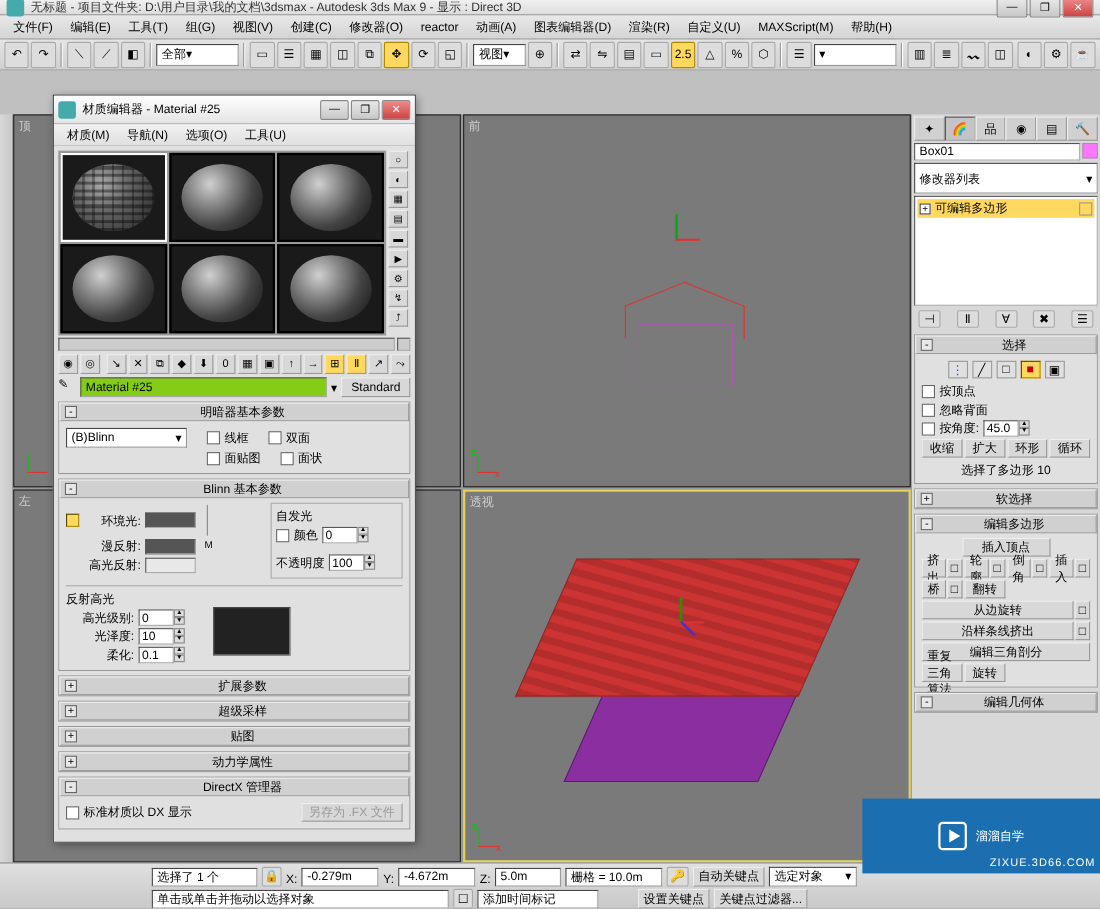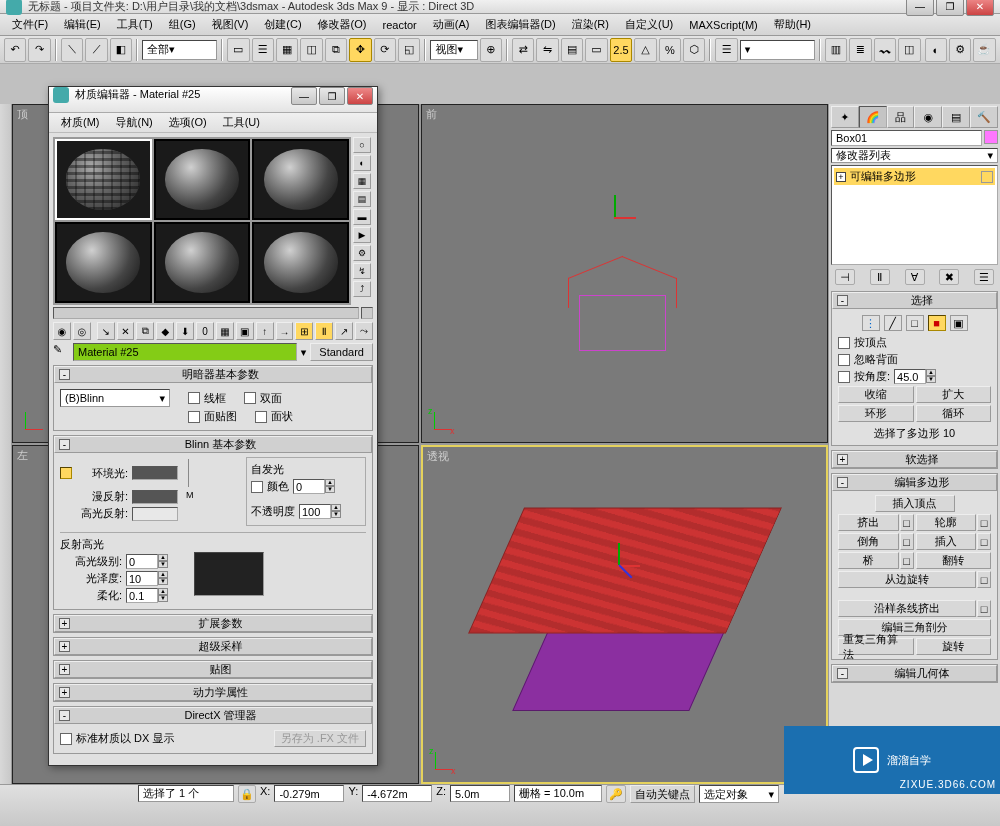--- a/index.html
+++ b/index.html
@@ -28,26 +28,26 @@
 .main { position:absolute; top:104px; left:0; right:0; bottom:42px; display:flex; }
 .left-bar { width:12px; background:linear-gradient(90deg,#d8d8d8,#c8c8c8); border-right:1px solid #999; }
 .viewports { flex:1; position:relative; background:#989898; display:grid; grid-template: 1fr 1fr / 1fr 1fr; gap:2px; padding:0; }
 .viewport { background:#7a7a7a; border:1px solid #222; position:relative; }
 .viewport.active { border:2px solid #e5d25c; }
 .vp-label { position:absolute; top:2px; left:4px; color:#ccc; font-size:11px; }
 .right-panel { width:172px; background:#d8d8d8; border-left:1px solid #999; display:flex; flex-direction:column; padding:2px; gap:2px; overflow:hidden; }
 
 
 .statusbar { position:absolute; bottom:0; left:0; right:0; height:42px; background:linear-gradient(#e0e0e0,#c8c8c8); border-top:1px solid #999; display:flex; flex-direction:column; }
-.statusrow { display:flex; align-items:flex-start; height:21px; padding:0 4px; gap:4px; font-size:11px; }
+.statusrow { display:flex; align-items:flex-end; height:21px; padding:0 4px; gap:4px; font-size:11px; }
 .statusbox { background:#fff; border:1px inset #999; padding:1px 4px; height:17px; display:flex; align-items:center; }
 
 
 .matdlg { position:absolute; left:48px; top:86px; width:330px; height:680px; background:#f0f0f0; border:1px solid #333; box-shadow:2px 2px 8px rgba(0,0,0,.4); z-index:10; display:flex; flex-direction:column; }
-.matdlg .dlg-title { height:26px; background:linear-gradient(#fff,#e4e4e4); display:flex; padding:0 4px; border-bottom:1px solid #aaa; }
+.matdlg .dlg-title { height:26px; background:linear-gradient(#fff,#e4e4e4); display:flex; align-items:center; padding:0 4px; border-bottom:1px solid #aaa; }
 .matdlg .dlg-title .icon { width:16px; height:16px; background:#4aa; border-radius:3px; margin-right:6px; }
 .matdlg .dlg-title span { flex:1; }
 .dlgbtns { display:flex; gap:2px; }
 .dlgbtn { width:26px; height:18px; background:linear-gradient(#e8e8e8,#c8c8c8); border:1px solid #888; border-radius:2px; display:flex; align-items:center; justify-content:center; font-size:10px;}
 .dlgbtn.close { background:linear-gradient(#e88,#c44); color:#fff; }
 .matdlg .dlg-menu { height:20px; background:linear-gradient(#f0f0f0,#e0e0e0); display:flex; align-items:center; padding:0 4px; border-bottom:1px solid #bbb; }
 .matdlg .dlg-menu span { padding:2px 8px; }
 
 .mat-body { flex:1; background:#e0e0e0; padding:4px; overflow:hidden; display:flex; flex-direction:column; gap:2px; }
 .mat-slots-wrap { display:flex; gap:2px; }
@@ -89,21 +89,21 @@
 .pinkbox { width:14px; height:14px; background:#f7f; border:1px solid #999; }
 .mod-list { background:#fff; border:1px inset #aaa; height:100px; padding:2px; }
 .mod-item { background:#ffd860; padding:1px 2px; display:flex; align-items:center; gap:4px;}
 .mod-item .plus { width:10px; height:10px; border:1px solid #444; background:#fff; display:flex; align-items:center; justify-content:center; font-size:9px;}
 .btn { background:#d8d8d8; border:1px outset #eee; height:17px; display:flex; align-items:center; justify-content:center; padding:0 4px; font-size:11px;}
 .subobj { display:flex; gap:4px; justify-content:center; padding:2px; }
 .subobj span { width:18px; height:16px; border:1px solid #999; display:flex; align-items:center; justify-content:center; font-size:11px;}
 .subobj span.active { background:#ffd860; border:1px inset #a80; }
 .subobj .poly-icon { color:#c00; }
 
-.grid2 { display:grid; grid-template-columns:1fr 1fr; gap:2px; }
+.grid2 { display:grid; grid-template-columns:1fr 1fr 1fr 1fr; gap:2px; }
 
 
 .house-roof { position:absolute; left:18%; top:18%; width:64%; height:38%; background:#c33; transform:skewX(-24deg) rotateX(8deg); border:1px solid #822;}
 .house-roof::before{content:"";position:absolute;inset:0;background:repeating-linear-gradient(14deg, rgba(0,0,0,.12) 0 6px, transparent 6px 12px);}
 .house-body { position:absolute; left:28%; top:47%; width:44%; height:32%; background:#8b2fa0; transform:skewX(-24deg); border:1px solid #5a1b6b;}
 .gizmo { position:absolute; left:45%; top:34%; width:30px; height:30px; }
 .gizmo .ax { position:absolute; width:2px; height:22px; background:#0a0; left:14px; top:-18px; }
 .gizmo .ay { position:absolute; width:22px; height:2px; background:#d33; left:14px; top:4px; }
 .gizmo .az { position:absolute; width:2px; height:18px; background:#33d; left:14px; top:4px; transform:rotate(-45deg); transform-origin:top;}
 .vp-axis { position:absolute; left:6px; bottom:6px; width:30px; height:30px; }
@@ -256,21 +256,21 @@
       <div class="cmd-tab active">🌈</div>
       <div class="cmd-tab">品</div>
       <div class="cmd-tab">◉</div>
       <div class="cmd-tab">▤</div>
       <div class="cmd-tab">🔨</div>
     </div>
     <div style="display:flex; gap:2px;">
       <div class="objname" style="flex:1">Box01</div>
       <div class="pinkbox"></div>
     </div>
-    <div class="tsel" style="height:15px">
+    <div class="tsel" style="height:28px">
         <span>修改器列表</span> 
         <span style="margin-left:auto">▾</span>
       </div>
     <div class="mod-list">
       <div class="mod-item">
         <span class="plus">+</span>
         <span>可编辑多边形</span>
         <span style="margin-left:auto;border:1px solid #999;width:12px;height:12px"></span>
       </div>
     </div>
@@ -358,21 +358,21 @@
           <div style="display:flex;gap:1px">
               <div class="btn" style="flex:1">桥</div>
               <div class="btn" style="width:14px">□</div>
             </div>
           <div class="btn">翻转</div>
         </div>
         <div style="display:flex;gap:1px;margin-top:2px">
             <div class="btn" style="flex:1">从边旋转</div>
             <div class="btn" style="width:14px">□</div>
           </div>
-        <div style="display:flex;gap:1px;margin-top:12px">
+        <div style="display:flex;gap:1px;margin-top:2px">
             <div class="btn" style="flex:1">沿样条线挤出</div>
             <div class="btn" style="width:14px">□</div>
           </div>
         <div class="btn" style="margin-top:2px">编辑三角剖分</div>
         <div class="grid2" style="margin-top:2px">
           <div class="btn">重复三角算法</div>
           <div class="btn">旋转</div>
         </div>
       </div>
     </div>
@@ -646,19 +646,28 @@
     <span>Z:</span>
       <div class="statusbox" style="width:60px">5.0m</div>
     <div class="statusbox" style="width:88px">栅格 = 10.0m</div>
     <div class="tbtn" style="width:20px;height:18px">🔑</div>
     <div class="btn" style="height:18px">自动关键点</div>
     <div class="tsel" style="width:80px;height:18px">
         <span>选定对象</span>
         <span style="margin-left:auto">▾</span>
       </div>
   </div>
+  <div class="statusrow">
+    <div style="width:130px"></div>
+    <div class="statusbox" style="flex:0 0 270px">单击或单击并拖动以选择对象</div>
+    <div class="tbtn" style="width:18px;height:18px">☐</div>
+    <div class="statusbox" style="width:110px">添加时间标记</div>
+    <div style="width:28px"></div>
+    <div class="btn" style="height:18px">设置关键点</div>
+    <div class="btn" style="height:18px">关键点过滤器...</div>
+  </div>
 </div>
 
 <div class="watermark">
   <div class="play"></div>
   <span>溜溜自学</span>
   <span class="sub">ZIXUE.3D66.COM</span>
 </div>
 
 </body></html>

